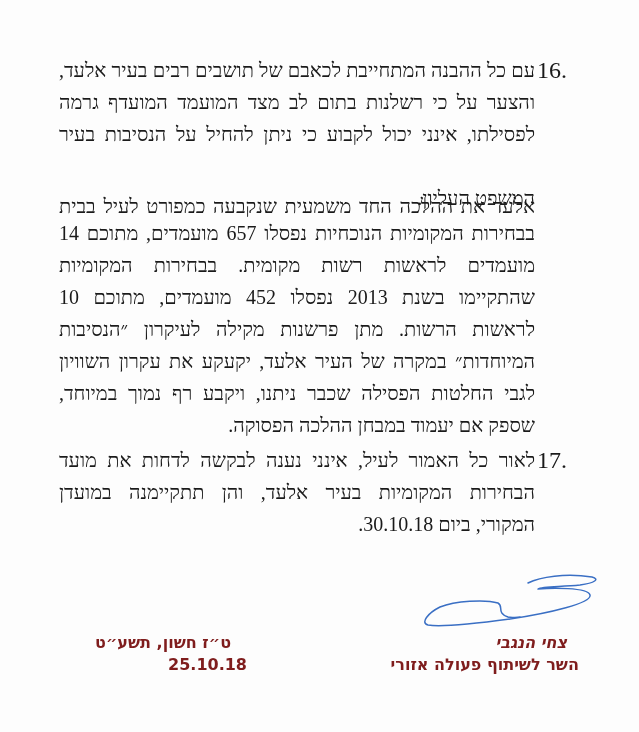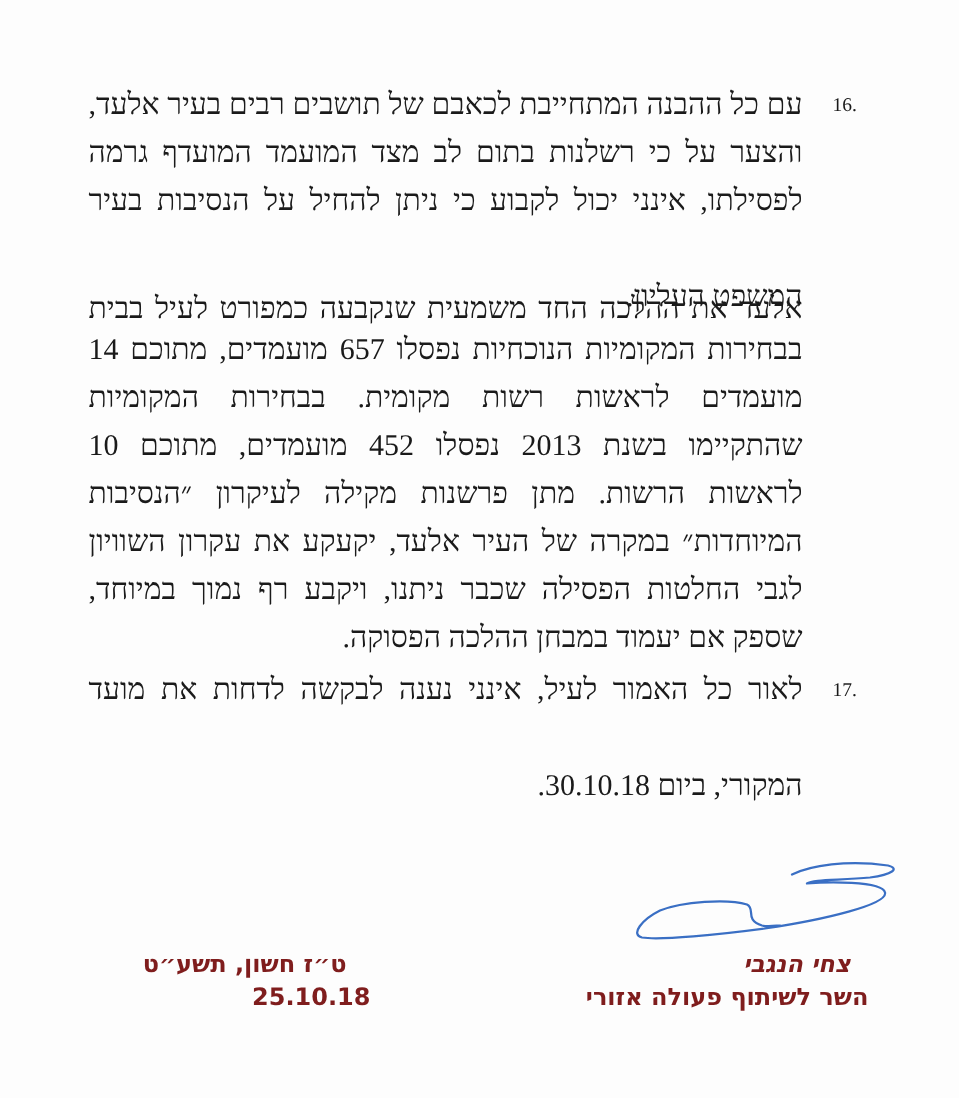--- a/index.html
+++ b/index.html
@@ -7,21 +7,21 @@
     width: 639px; height: 732px; background: #fdfdfd; position: relative; overflow: hidden;
     font-family: "Liberation Serif", "DejaVu Serif", serif; color: #1a1a1a;
   }
   .page { position: absolute; left: 0; top: 0; width: 639px; height: 732px; }
   .line {
     position: absolute; direction: rtl; white-space: nowrap;
     font-size: 20px; line-height: 24px; height: 24px;
   }
   .justify { text-align: justify; text-align-last: justify; }
   .body-line { right: 104px; width: 476px; }
-  .num { position: absolute; direction: ltr; font-size: 13px; line-height: 24px; margin-left: 18px; }
+  .num { position: absolute; direction: ltr; font-size: 24px; line-height: 24px; }
   .sig-block { position: absolute; font-family: "DejaVu Sans", sans-serif; font-weight: bold; font-size: 16px; color: #7f1d1d; direction: rtl; white-space: nowrap; }
   .signature { position: absolute; left: 400px; top: 555px; }
 </style>
 </head>
 <body>
 
 <div class="page">
 
   <div class="num" style="left:537px; top:58px;">16.</div>
   <div class="line justify body-line" style="top:58px;">עם כל ההבנה המתחייבת לכאבם של תושבים רבים בעיר אלעד,</div>
@@ -33,20 +33,21 @@
   <div class="line justify body-line" style="top:221px;">בבחירות המקומיות הנוכחיות נפסלו 657 מועמדים, מתוכם 14</div>
   <div class="line justify body-line" style="top:253px;">מועמדים לראשות רשות מקומית. בבחירות המקומיות</div>
   <div class="line justify body-line" style="top:285px;">שהתקיימו בשנת 2013 נפסלו 452 מועמדים, מתוכם 10</div>
   <div class="line justify body-line" style="top:317px;">לראשות הרשות. מתן פרשנות מקילה לעיקרון ״הנסיבות</div>
   <div class="line justify body-line" style="top:349px;margin-left:44px;">המיוחדות״ במקרה של העיר אלעד, יקעקע את עקרון השוויון</div>
   <div class="line justify body-line" style="top:381px;">לגבי החלטות הפסילה שכבר ניתנו, ויקבע רף נמוך במיוחד,</div>
   <div class="line body-line" style="top:413px;">שספק אם יעמוד במבחן ההלכה הפסוקה.</div>
 
   <div class="num" style="left:537px; top:448px;">17.</div>
   <div class="line justify body-line" style="top:448px;">לאור כל האמור לעיל, אינני נענה לבקשה לדחות את מועד</div>
+  <div class="line justify body-line" style="top:480px;">הבחירות המקומיות בעיר אלעד, והן תתקיימנה במועדן</div>
   <div class="line body-line" style="top:512px;">המקורי, ביום 30.10.18.</div>
 
   <svg class="signature" width="200" height="75" viewBox="0 0 200 75">
     <path d="M128,28 C140,22 165,18 192,22 C200,24 195,28 180,30 C160,32 142,31 138,34 C150,33 188,32 190,40 C192,48 150,58 110,64 C80,68 40,72 28,70 C20,68 28,58 40,52 C55,46 85,44 98,48 C104,51 96,58 108,62 C112,63 118,62 120,62" fill="none" stroke="#3a6fc4" stroke-width="1.5" stroke-linecap="round" stroke-linejoin="round"></path>
   </svg>
 
   <div class="sig-block" style="right:72px; top:633px;font-style:italic;">צחי הנגבי</div>
   <div class="sig-block" style="right:60px; top:655px;">השר לשיתוף פעולה אזורי</div>
 
   <div class="sig-block" style="right:408px; top:633px;">ט״ז חשון, תשע״ט</div>

